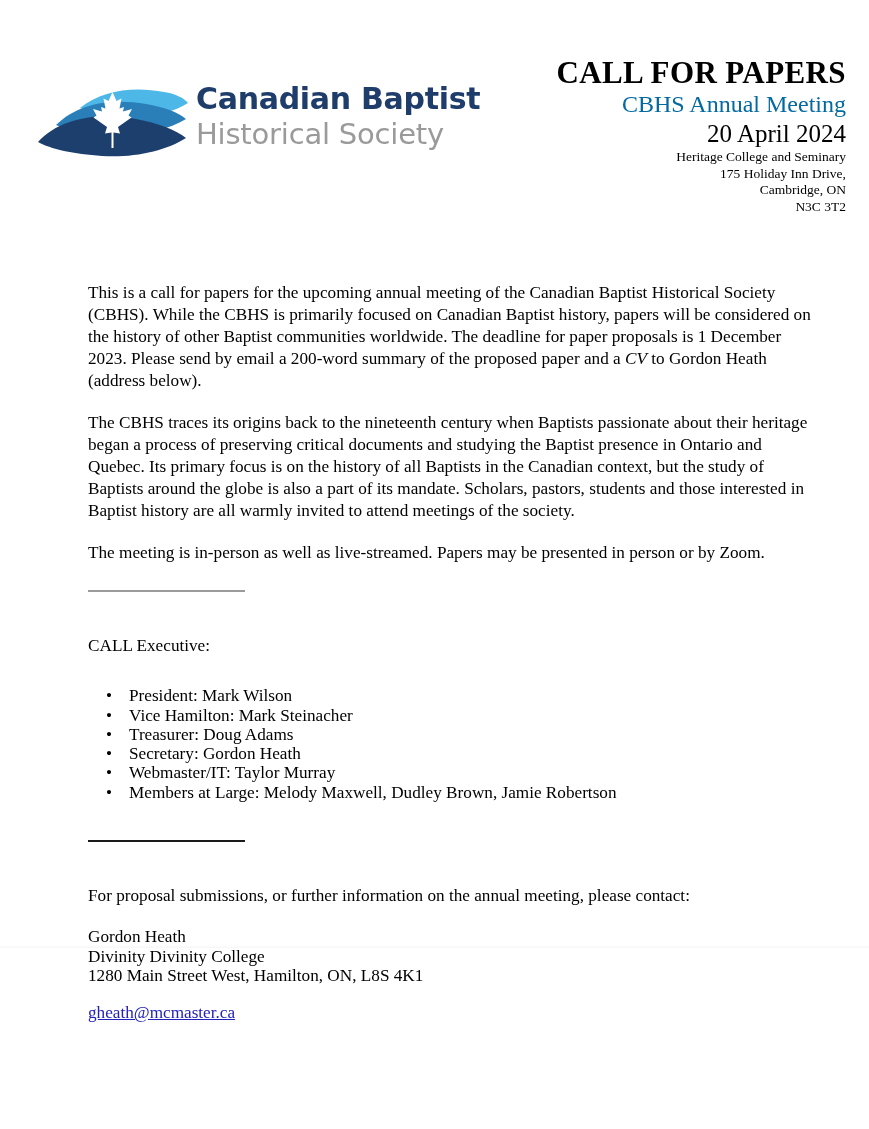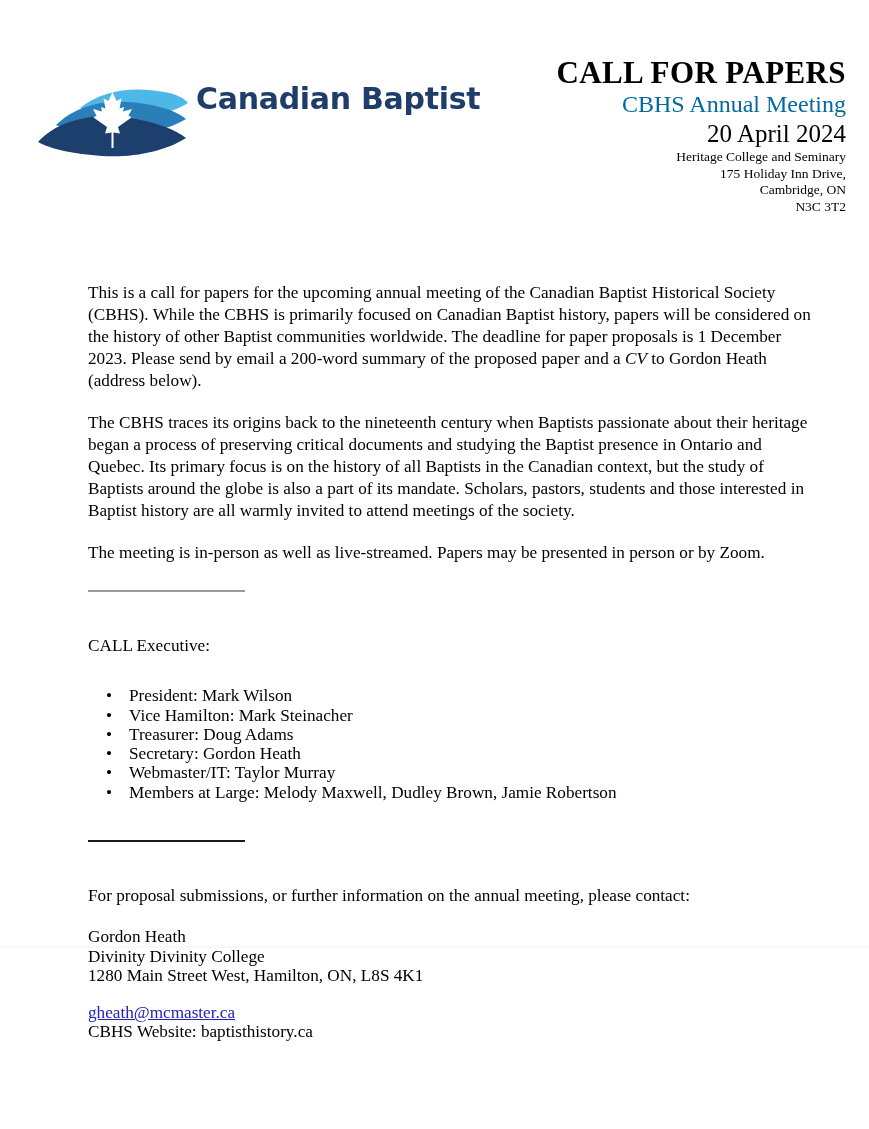--- a/index.html
+++ b/index.html
@@ -197,20 +197,21 @@
           <g fill="#ffffff">
             <path d="M76.5 14
                      L80.5 23 L85.5 20.5 L83.5 30.5 L88 29 L87 33.5 L96 31 L92.5 37.5 L95.5 39.5
                      L82 49 L84 55.5 L77.5 54.5 L77.5 70 L75.5 70 L75.5 54.5 L69 55.5 L71 49
                      L57.5 39.5 L60.5 37.5 L57 31 L66 33.5 L65 29 L69.5 30.5 L67.5 20.5 L72.5 23 Z"></path>
           </g>
         </svg>
       </div>
       <div class="logo-words">
         <div class="logo-line1">Canadian Baptist</div>
+        <div class="logo-line2">Historical Society</div>
       </div>
     </div>
 
     <div class="header-right">
       <div class="cfp-title">CALL FOR PAPERS</div>
       <div class="cfp-sub1">CBHS Annual Meeting</div>
       <div class="cfp-sub2">20 April 2024</div>
       <div class="cfp-addr">Heritage College and Seminary</div>
       <div class="cfp-addr">175 Holiday Inn Drive,</div>
       <div class="cfp-addr">Cambridge, ON</div>
@@ -269,18 +270,17 @@
 
     <div class="gap-22"></div>
 
     <p class="contact-line">Gordon Heath</p>
     <p class="contact-line">Divinity Divinity College</p>
     <p class="contact-line">1280 Main Street West, Hamilton, ON, L8S 4K1</p>
 
     <div class="gap-18"></div>
 
     <p class="contact-line"><a class="email" href="#">gheath@mcmaster.ca</a></p>
-    <p class="contact-line">CBHS Website: baptisthistory.ca</p>
 
   </div>
 
   <div class="page-edge"></div>
 </div>
 
 </body></html>

